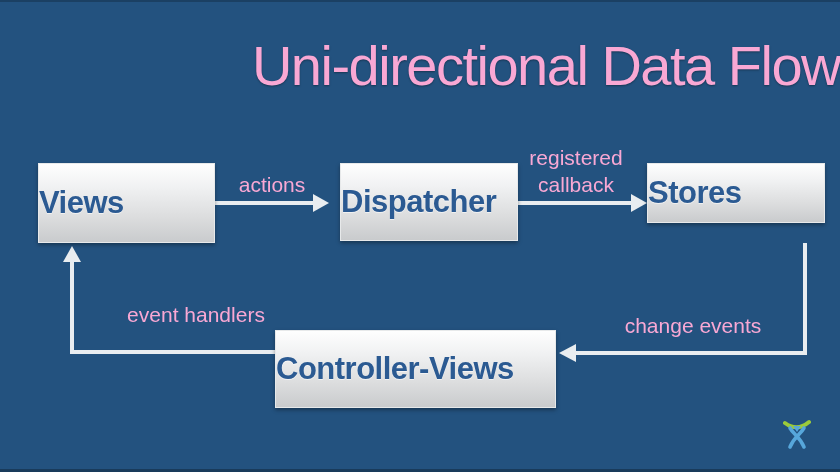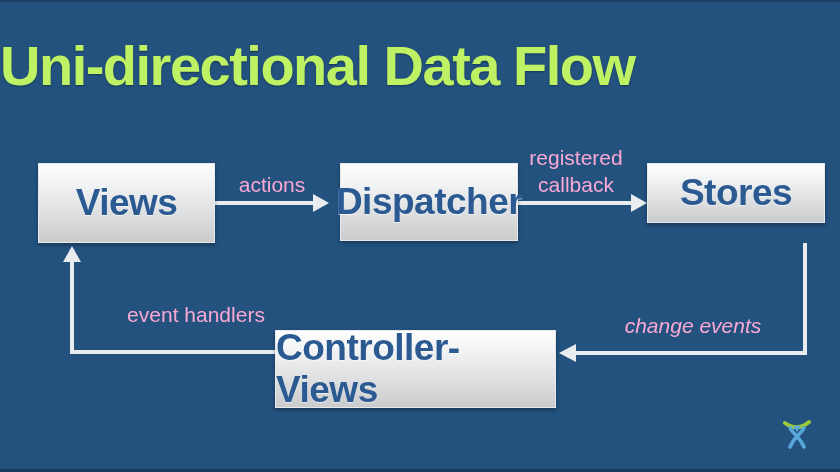--- a/index.html
+++ b/index.html
@@ -9,37 +9,37 @@
     background:#23527F;
     overflow:hidden;
     font-family:"Liberation Sans","DejaVu Sans",sans-serif;
     margin:0 auto;
   }
   .edge-strip{position:absolute;left:0;width:100%;}
   .edge-strip.top{top:0;height:2px;background:rgba(0,0,0,0.22);}
   .edge-strip.bottom{bottom:0;height:3px;background:rgba(0,0,0,0.28);}
   .title{
     position:absolute;top:33px;left:0;width:100%;
-    text-align:left;
-    color:#bef264;
+    text-align:right;
+    color:#f9a8d4;
     font-size:56px;
-    font-weight:bold;
+    font-weight:normal;
     letter-spacing:-1.5px;
     text-shadow:0 1px 2px rgba(0,0,0,0.35);
     white-space:nowrap;
   }
   .node{
     position:absolute;
-    display:flex;align-items:center;justify-content:center;
+    display:flex;align-items:center;
     background:linear-gradient(180deg,#fefefe 0%,#f1f2f3 28%,#dcddde 68%,#c9cbcd 100%);
     border:1px solid #e7e9ea;
     box-shadow:0 2px 4px rgba(0,0,0,0.35);
     color:#2B5A92;
     font-weight:bold;
-    font-size:37px;
+    font-size:31px;
     letter-spacing:-0.5px;
     text-shadow:0 1px 0 rgba(255,255,255,0.55);
     box-sizing:border-box;
   }
   .node-views{left:38px;top:163px;width:177px;height:80px;}
   .node-dispatcher{left:340px;top:163px;width:178px;height:78px;}
   .node-stores{left:647px;top:163px;width:178px;height:60px;}
   .node-controller{left:275px;top:330px;width:281px;height:78px;}
   .arrow-layer{position:absolute;left:0;top:0;width:840px;height:472px;}
   .arrow-layer path, .arrow-layer polyline{
@@ -51,21 +51,21 @@
     transform:translate(-50%,-50%);
     color:#f9a8d4;
     font-size:21px;
     line-height:27px;
     text-align:center;
     white-space:nowrap;
   }
   .edge-label.wrap{white-space:normal;width:120px;}
   .label-actions{left:272px;top:184px;}
   .label-registered{left:576px;top:171px;}
-  .label-change{left:693px;top:325px;font-style:italic;}
+  .label-change{left:693px;top:325px;}
   .label-handlers{left:160px;top:314px;margin-left:36px;}
   .logo{position:absolute;left:783px;top:416px;width:28px;height:34px;}
 </style>
 </head>
 <body>
 
 <div class="frame">
 
   <div class="edge-strip top"></div>
 

